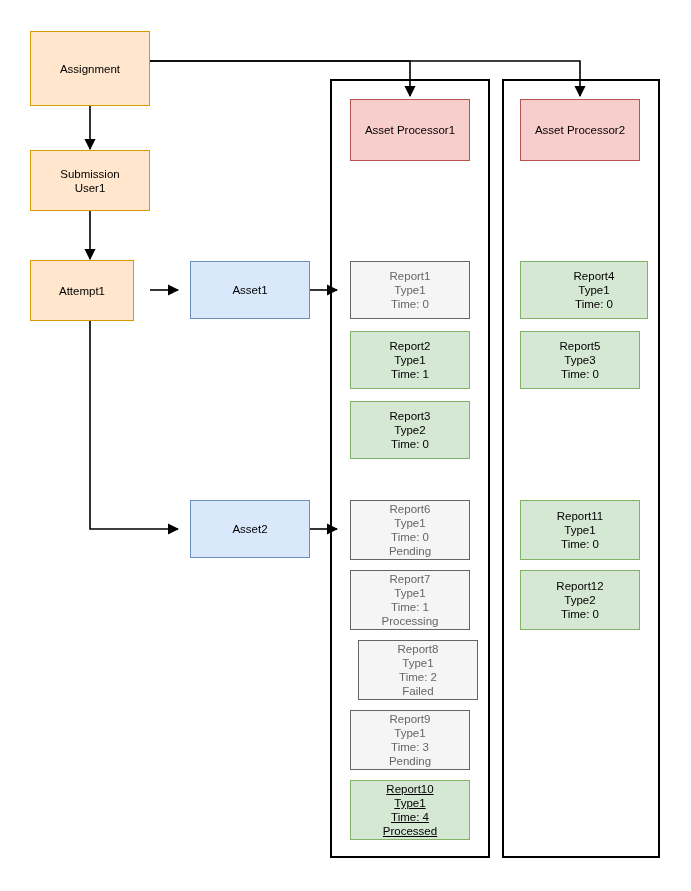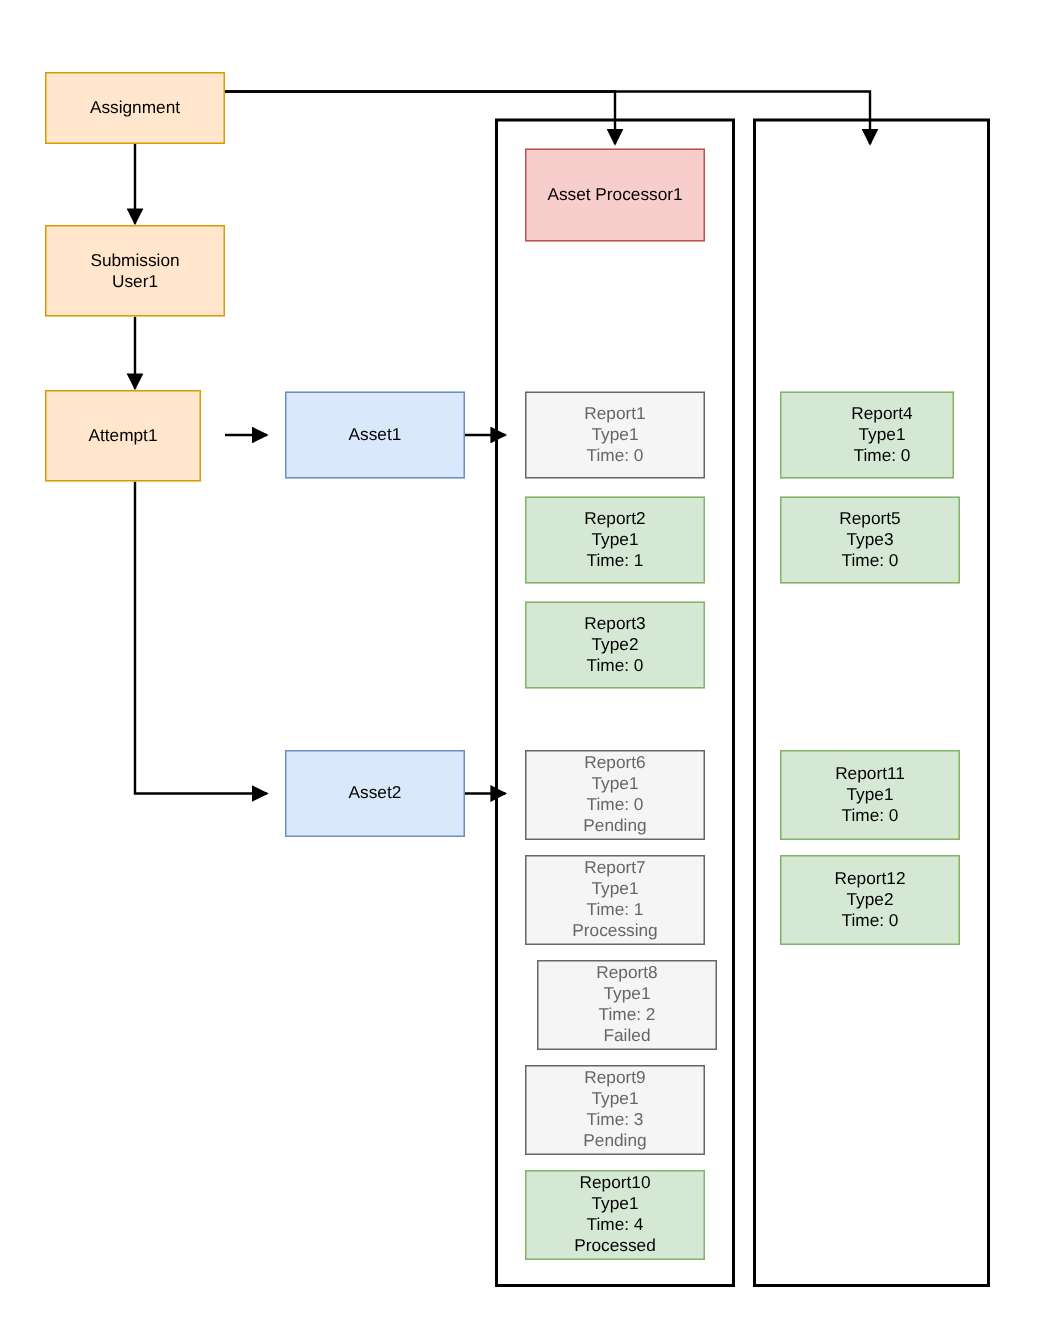--- a/index.html
+++ b/index.html
@@ -77,21 +77,21 @@
     <path d="M 90 321 L 90 529 L 178 529" stroke="#000000" stroke-width="1.6" fill="none" marker-end="url(#arrow)"></path>
 
     <path d="M 310 290 L 337 290" stroke="#000000" stroke-width="1.6" fill="none" marker-end="url(#arrow)"></path>
 
     <path d="M 310 529 L 337 529" stroke="#000000" stroke-width="1.6" fill="none" marker-end="url(#arrow)"></path>
   </svg>
 
   <div class="pool" style="left:330px; top:79px; width:160px; height:779px;"></div>
   <div class="pool" style="left:502px; top:79px; width:158px; height:779px;"></div>
 
-  <div class="node orange" style="left:30px; top:48px; width:120px; height:48px;">
+  <div class="node orange" style="left:30px; top:31px; width:120px; height:75px;">
     <span class="ln">Assignment</span>
   </div>
 
   <div class="node orange" style="left:30px; top:150px; width:120px; height:61px;">
     <span class="ln">Submission</span>
     <span class="ln">User1</span>
   </div>
 
   <div class="node orange" style="left:30px; top:260px; width:104px; height:61px;">
     <span class="ln">Attempt1</span>
@@ -102,40 +102,43 @@
   </div>
 
   <div class="node blue" style="left:190px; top:500px; width:120px; height:58px;">
     <span class="ln">Asset2</span>
   </div>
 
   <div class="node pink" style="left:350px; top:99px; width:120px; height:62px;">
     <span class="ln">Asset Processor1</span>
   </div>
 
+  <div class="node pink" style="left:520px; top:99px; width:120px; height:62px;">
+    <span class="ln">Asset Processor2</span>
+  </div>
 
   <div class="node grey" style="left:350px; top:261px; width:120px; height:58px;">
     <span class="ln">Report1</span>
     <span class="ln">Type1</span>
     <span class="ln">Time: 0</span>
   </div>
 
   <div class="node green" style="left:350px; top:331px; width:120px; height:58px;">
     <span class="ln">Report2</span>
     <span class="ln">Type1</span>
     <span class="ln">Time: 1</span>
   </div>
 
   <div class="node green" style="left:350px; top:401px; width:120px; height:58px;text-align:right;">
     <span class="ln">Report3</span>
     <span class="ln">Type2</span>
     <span class="ln">Time: 0</span>
   </div>
 
-  <div class="node green" style="left:520px; top:261px; width:116px; height:58px;padding-left:20px;">
+  <div class="node green" style="left:520px; top:261px; width:128px; height:58px;padding-left:20px;">
     <span class="ln">Report4</span>
     <span class="ln">Type1</span>
     <span class="ln">Time: 0</span>
   </div>
 
   <div class="node green" style="left:520px; top:331px; width:120px; height:58px;">
     <span class="ln">Report5</span>
     <span class="ln">Type3</span>
     <span class="ln">Time: 0</span>
   </div>
@@ -161,21 +164,21 @@
     <span class="ln">Failed</span>
   </div>
 
   <div class="node grey" style="left:350px; top:710px; width:120px; height:60px;">
     <span class="ln">Report9</span>
     <span class="ln">Type1</span>
     <span class="ln">Time: 3</span>
     <span class="ln">Pending</span>
   </div>
 
-  <div class="node green" style="left:350px; top:780px; width:120px; height:60px;">
+  <div class="node green" style="left:350px; top:780px; width:120px; height:60px;text-decoration:underline;">
     <span class="ln">Report10</span>
     <span class="ln">Type1</span>
     <span class="ln">Time: 4</span>
     <span class="ln">Processed</span>
   </div>
 
   <div class="node green" style="left:520px; top:500px; width:120px; height:60px;">
     <span class="ln">Report11</span>
     <span class="ln">Type1</span>
     <span class="ln">Time: 0</span>

